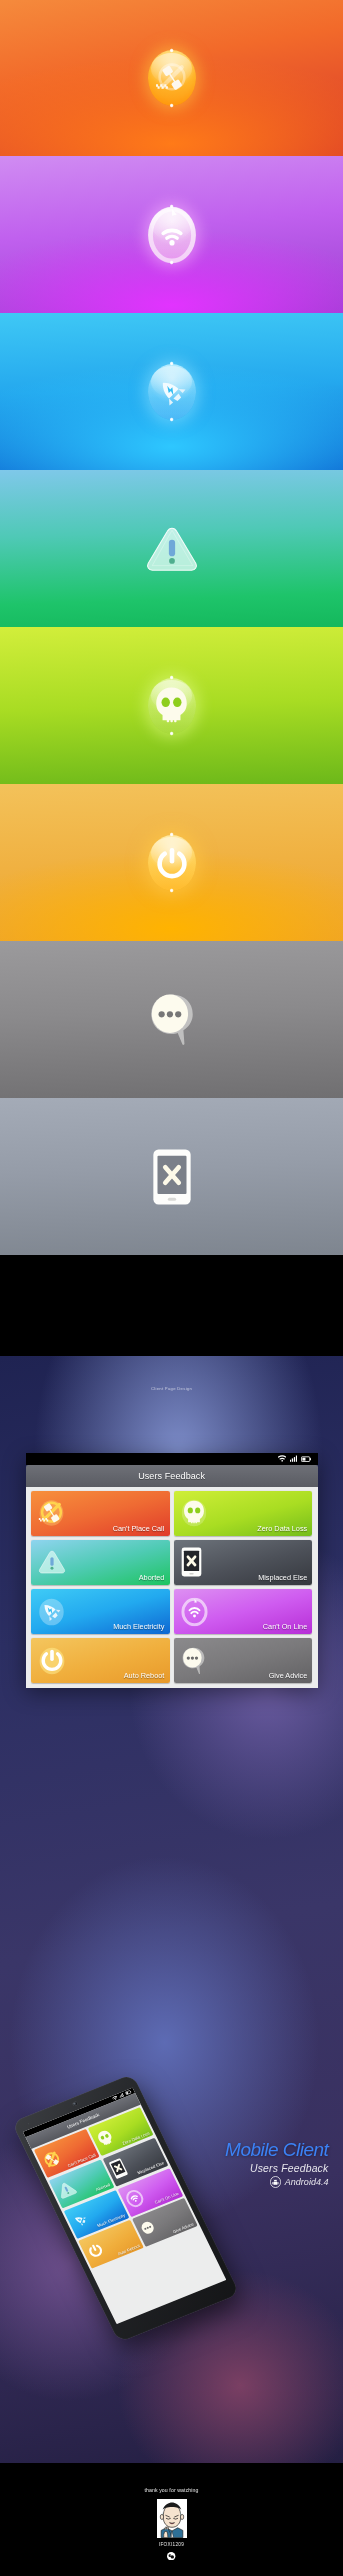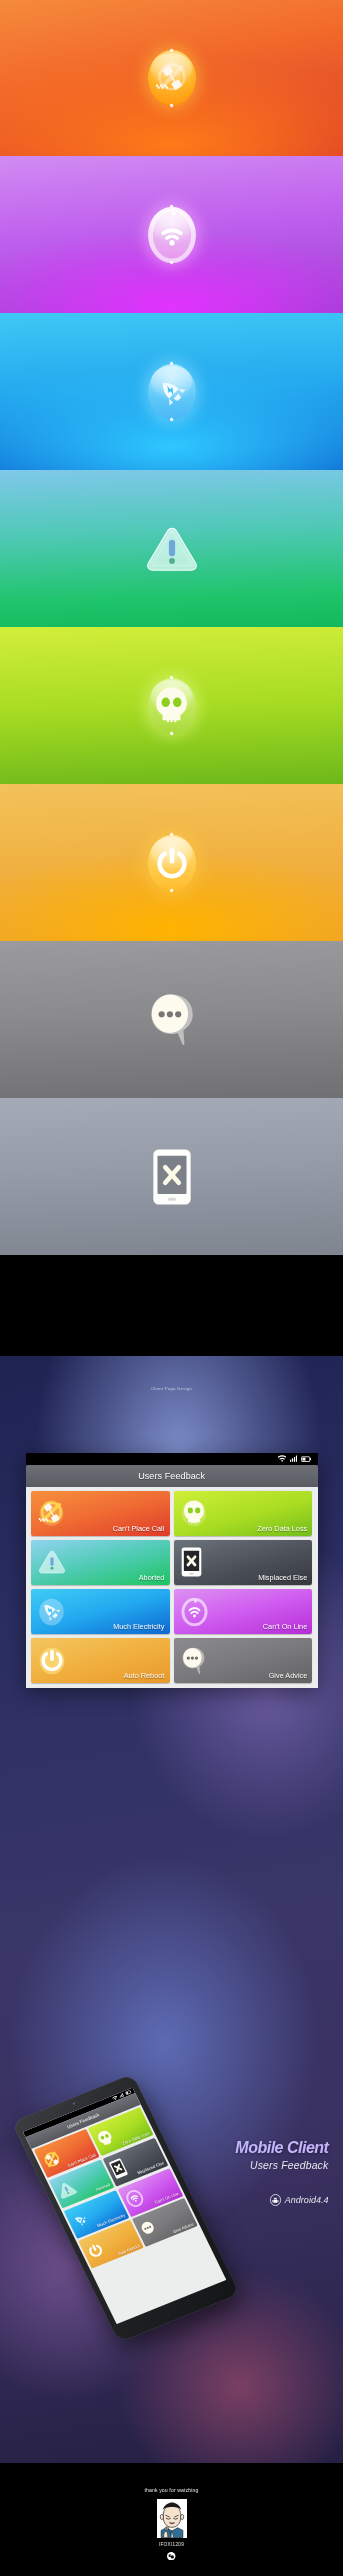--- a/index.html
+++ b/index.html
@@ -210,30 +210,30 @@
     box-shadow:0 0 0 0.5px rgba(255,255,255,.12);
   }
   .phone-dot{
     position:absolute; left:13.6px; top:6.8px; width:1.6px; height:1.6px;
     border-radius:50%; background:#4a4d52;
   }
 
   
   .copy{ position:absolute; right:14.6px; top:2140px; text-align:right; width:167px; }
   .copy h1{
-    font-size:16px; color:#c4b5fd; font-style:italic; font-weight:bold;
+    font-size:19px; color:#3b82f6; font-style:italic; font-weight:normal;
     letter-spacing:-0.5px; text-shadow:0 1px 3.1px rgba(0,0,0,.4);
     line-height:1;
   }
   .copy h2{
     font-size:10.4px; color:rgba(255,255,255,.88); font-style:italic;
     font-weight:normal; margin-top:4.2px; letter-spacing:0.2px;
   }
   .copy .os{
-    margin-top:23px; display:flex; align-items:center; justify-content:flex-end; gap:3.7px;
+    margin-top:2px; display:flex; align-items:center; justify-content:flex-end; gap:3.7px;
     color:rgba(255,255,255,.88); font-size:9px; font-style:italic;
   }
   .droid-circle{
     width:11.5px; height:11.5px; border-radius:50%;
     border:0.5px solid rgba(255,255,255,.75);
     display:flex; align-items:center; justify-content:center;
   }
 
   
   .footer{

